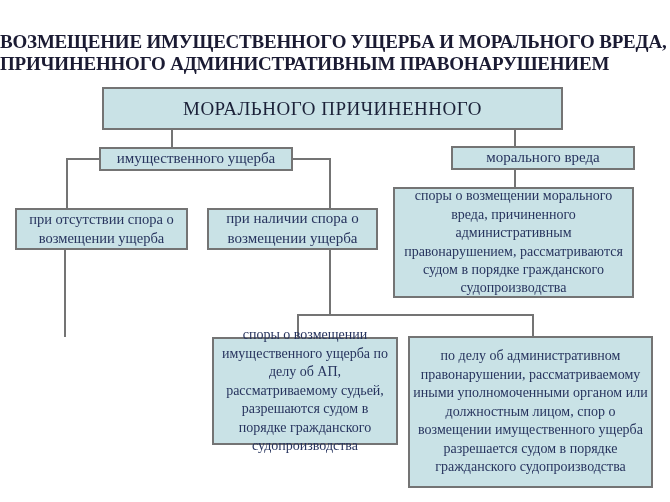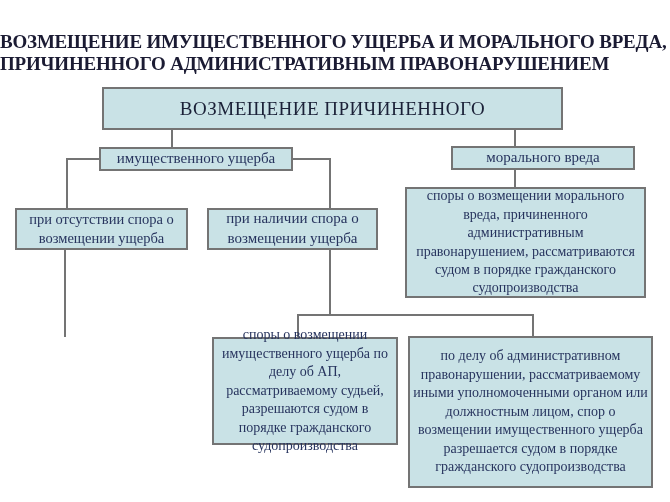--- a/index.html
+++ b/index.html
@@ -44,21 +44,21 @@
   .connector {
     position: absolute;
     background: #747474;
   }
   
   #box-root       { left:102px; top:87px;  width:461px; height:43px; font-size:19px; letter-spacing:0.5px; color:#1b2138; }
   #box-property   { left:99px;  top:147px; width:194px; height:24px; font-size:15px; }
   #box-moral      { left:451px; top:146px; width:184px; height:24px; font-size:15px; }
   #box-nodispute  { left:15px;  top:208px; width:173px; height:42px; font-size:14.5px; padding:8px 4px; }
   #box-dispute    { left:207px; top:208px; width:171px; height:42px; font-size:15px; padding:0 4px; }
-  #box-moral-disputes { left:405px; top:187px; width:241px; height:111px; padding:0 3px; }
+  #box-moral-disputes { left:393px; top:187px; width:241px; height:111px; padding:0 3px; }
   #box-judge      { left:16px;  top:336px; width:187px; height:154px; padding:0 5px; }
   #box-prop-judge { left:212px; top:337px; width:186px; height:108px; padding:0 5px; }
   #box-prop-other { left:408px; top:336px; width:245px; height:152px; padding:0 3px; }
   
   #c-root-property   { left:171px; top:130px; width:2px;  height:18px; }
   #c-root-moral      { left:514px; top:130px; width:2px;  height:17px; }
   #c-prop-left-h     { left:66px;  top:158px; width:34px;  height:2px; }
   #c-prop-left-v     { left:66px;  top:158px; width:2px;  height:51px; }
   #c-prop-right-h    { left:292px; top:158px; width:39px;  height:2px; }
   #c-prop-right-v    { left:329px; top:158px; width:2px;  height:51px; }
@@ -83,21 +83,21 @@
   <div class="connector" id="c-prop-right-h"></div>
   <div class="connector" id="c-prop-right-v"></div>
   <div class="connector" id="c-nodispute-down"></div>
   <div class="connector" id="c-dispute-down"></div>
   <div class="connector" id="c-branch-h"></div>
   <div class="connector" id="c-branch-left-v"></div>
   <div class="connector" id="c-branch-right-v"></div>
   <div class="connector" id="c-moral-down"></div>
 
   <div class="box" id="box-root">
-    <div class="inner">ВОЗМЕЩЕНИЕ ПРИЧИНЕННОГО</div>
+    <div class="inner">МОРАЛЬНОГО ПРИЧИНЕННОГО</div>
   </div>
 
   <div class="box" id="box-property">
     <div class="inner">имущественного ущерба</div>
   </div>
 
   <div class="box" id="box-moral">
     <div class="inner">морального вреда</div>
   </div>
 

